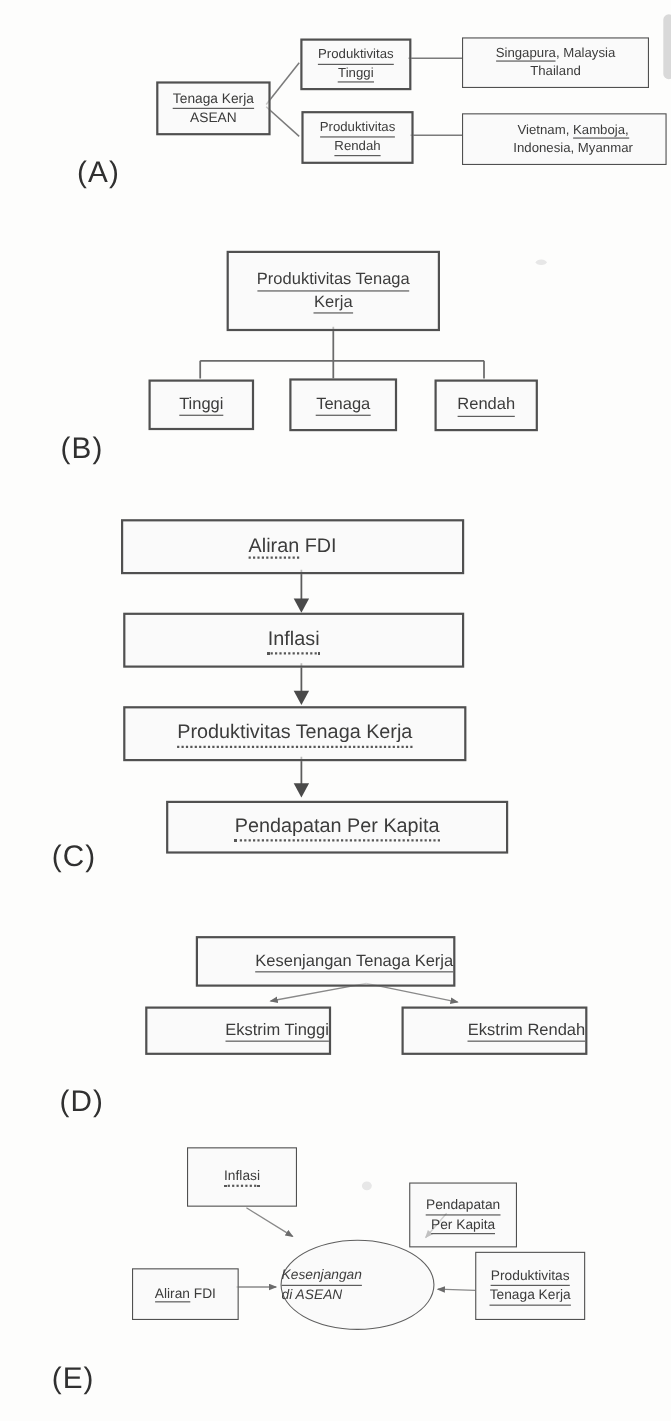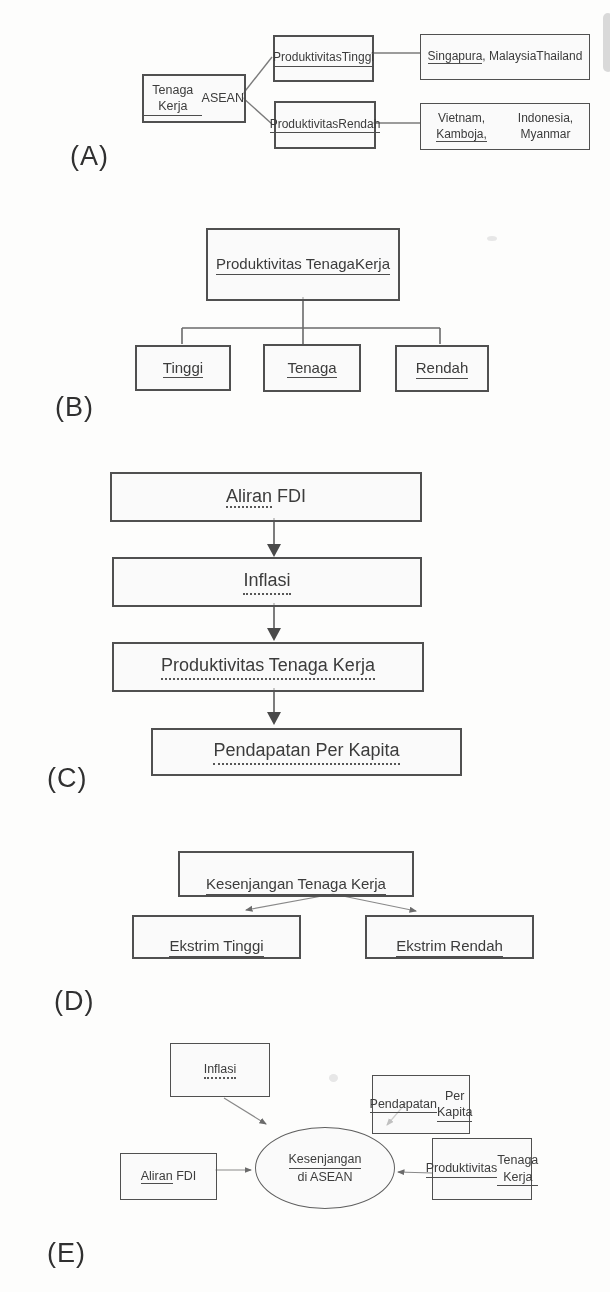--- a/index.html
+++ b/index.html
@@ -4,39 +4,39 @@
 <style>
   html,body{margin:0;padding:0;background:#ffffff;}
   #page{
     position:relative;width:610px;height:1292px;background:#fdfdfc;
     font-family:"Liberation Sans",sans-serif;color:#3a3a3a;overflow:hidden;
   }
   #scan{position:absolute;inset:0;filter:blur(0.35px) contrast(0.95);}
   svg.wires{position:absolute;left:0;top:0;width:610px;height:1292px;z-index:1;}
   .bx{
     position:absolute;z-index:2;border:2px solid #4d4d4d;background:rgba(255,255,255,0.6);
-    display:flex;flex-direction:row;align-items:center;justify-content:center;
+    display:flex;flex-direction:column;align-items:center;justify-content:center;
     text-align:center;line-height:1.32;color:#383838;
   }
   .bx.thin{border-width:1.6px;}
   .u{border-bottom:1.3px solid #4a4a4a;}
   .ud{border-bottom:2px dotted #555;}
   .lbl{
     position:absolute;z-index:2;font-size:27px;color:#2c2c2c;letter-spacing:1px;
   }
   .fsA{font-size:12px;}
   .fsA2{font-size:12.5px;}
   .fsB{font-size:15px;}
   .fsC{font-size:18px;}
   .fsD{font-size:15px;align-items:flex-end;}
   .fsE{font-size:12.5px;}
   .ellipse{
     position:absolute;z-index:2;border:1.6px solid #5e5e5e;border-radius:50%;
-    display:flex;flex-direction:column;align-items:center;justify-content:center;
-    text-align:center;line-height:1.35;background:rgba(255,255,255,0.6);
+    display:flex;flex-direction:column;align-items:flex-start;justify-content:center;
+    text-align:center;line-height:1.35;background:rgba(255,255,255,0.6);font-style:italic;
   }
   .scroll-thumb{
     position:absolute;z-index:3;right:-3px;top:13px;width:10px;height:59px;
     background:#d9d9d9;border-radius:5px;
   }
   .noise{position:absolute;z-index:0;background:#ececec;border-radius:50%;}
 </style>
 </head>
 <body>
 
@@ -98,21 +98,21 @@
       <span class="u">Tinggi</span>
     </div>
     <div class="bx fsA" style="left:274px;top:101px;width:98px;height:44px;">
       <span class="u">Produktivitas</span>
       <span class="u">Rendah</span>
     </div>
     <div class="bx thin fsA" style="left:420px;top:34px;width:168px;height:44px;">
       <span><span class="u">Singapura</span><span>, Malaysia</span></span>
       <span>Thailand</span>
     </div>
-    <div class="bx thin fsA" style="left:420px;top:103px;width:168px;height:45px;">
+    <div class="bx thin fsA" style="left:420px;top:103px;width:168px;height:45px;padding-left:16px;">
       <span><span>Vietnam, </span><span class="u">Kamboja,</span></span>
       <span>Indonesia, Myanmar</span>
     </div>
     <div class="lbl" style="left:70px;top:141px;">(A)</div>
 
     <div class="bx fsB" style="left:206px;top:228px;width:190px;height:69px;">
       <span class="u">Produktivitas Tenaga</span>
       <span class="u">Kerja</span>
     </div>
     <div class="bx fsB" style="left:135px;top:345px;width:92px;height:42px;">

